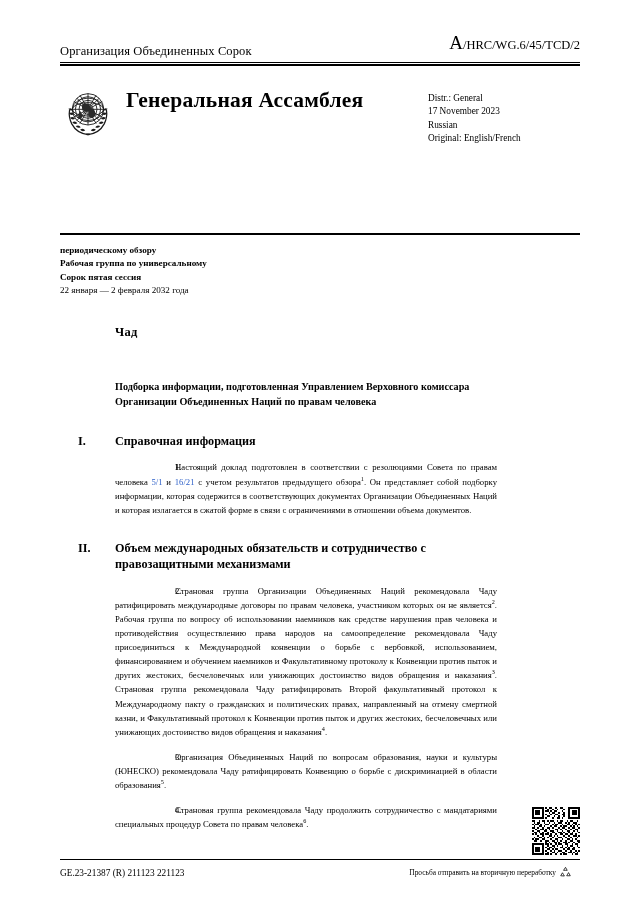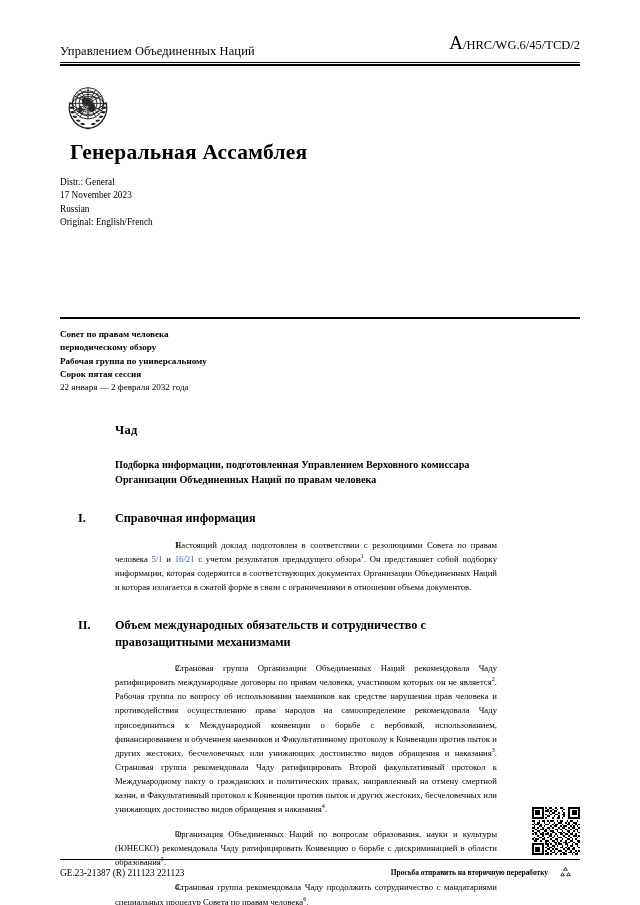--- a/index.html
+++ b/index.html
@@ -57,23 +57,22 @@
     margin-top: 1px;
   }
   .rule-thick {
     border-bottom: 2.2px solid #000;
     margin-top: 1.5px;
   }
 
   .mast-row-main {
     display: flex;
     align-items: flex-start;
-    margin-top: 9px;
+    margin-top: 15px;
     min-height: 62px;
-    flex-direction: column;
   }
   .emblem {
     width: 56px;
     height: 56px;
     flex: 0 0 56px;
     margin-top: 2px;
   }
   .assembly-title {
     flex: 1 1 auto;
     font-size: 21.5px;
@@ -107,21 +106,21 @@
   .content {
     margin-top: 28px;
     padding-left: 55px;
   }
   .country {
     font-size: 12.5px;
     font-weight: bold;
     letter-spacing: .3px;
   }
   .doc-title {
-    margin-top: 20px;
+    margin-top: 40px;
     font-size: 10.2px;
     font-weight: bold;
     line-height: 1.45;
     max-width: 355px;
   }
 
   .section {
     margin-top: 23px;
     display: flex;
     align-items: baseline;
@@ -177,44 +176,44 @@
   .footer-row {
     display: flex;
     align-items: center;
     justify-content: space-between;
     font-size: 9.3px;
   }
   .footer-code { white-space: nowrap; }
   .recycle-wrap {
     display: flex;
     align-items: center;
-    gap: 11px;
+    gap: 3px;
     font-size: 7.4px;
-    font-weight: bold;
+    font-weight: normal;
     margin-right: 8px;
   }
   .recycle-icon { width: 13px; height: 13px; }
 
   .qr {
     position: absolute;
     right: 60px;
     bottom: 50px;
     width: 48px;
     height: 48px;
   }
 </style>
 </head>
 <body>
 
 <div class="page">
 
   <div class="masthead">
 
     <div class="mast-row-top">
-      <div class="org-name">Управлением Объединенных Наций</div>
+      <div class="org-name">Организация Объединенных Сорок</div>
       <div class="doc-symbol"><span class="big-a">A</span><span>/HRC/WG.6/45/TCD/2</span></div>
     </div>
 
     <div class="rule-thin"></div>
     <div class="rule-thick"></div>
 
     <div class="mast-row-main">
 
       <div class="emblem">
         <svg viewBox="0 0 100 100" width="56" height="56" aria-hidden="true">
@@ -269,21 +268,20 @@
         <div>17 November 2023</div>
         <div>Russian</div>
         <div>Original: English/French</div>
       </div>
     </div>
 
     <div class="mast-bottom-rule"></div>
   </div>
 
   <div class="council">
-    <div class="b">Совет по правам человека</div>
     <div class="b">периодическому обзору</div>
     <div class="b">Рабочая группа по универсальному</div>
     <div class="b">Сорок пятая сессия</div>
     <div>22 января — 2 февраля 2032 года</div>
   </div>
 
   <div class="content">
 
     <div class="country">Чад</div>
 

